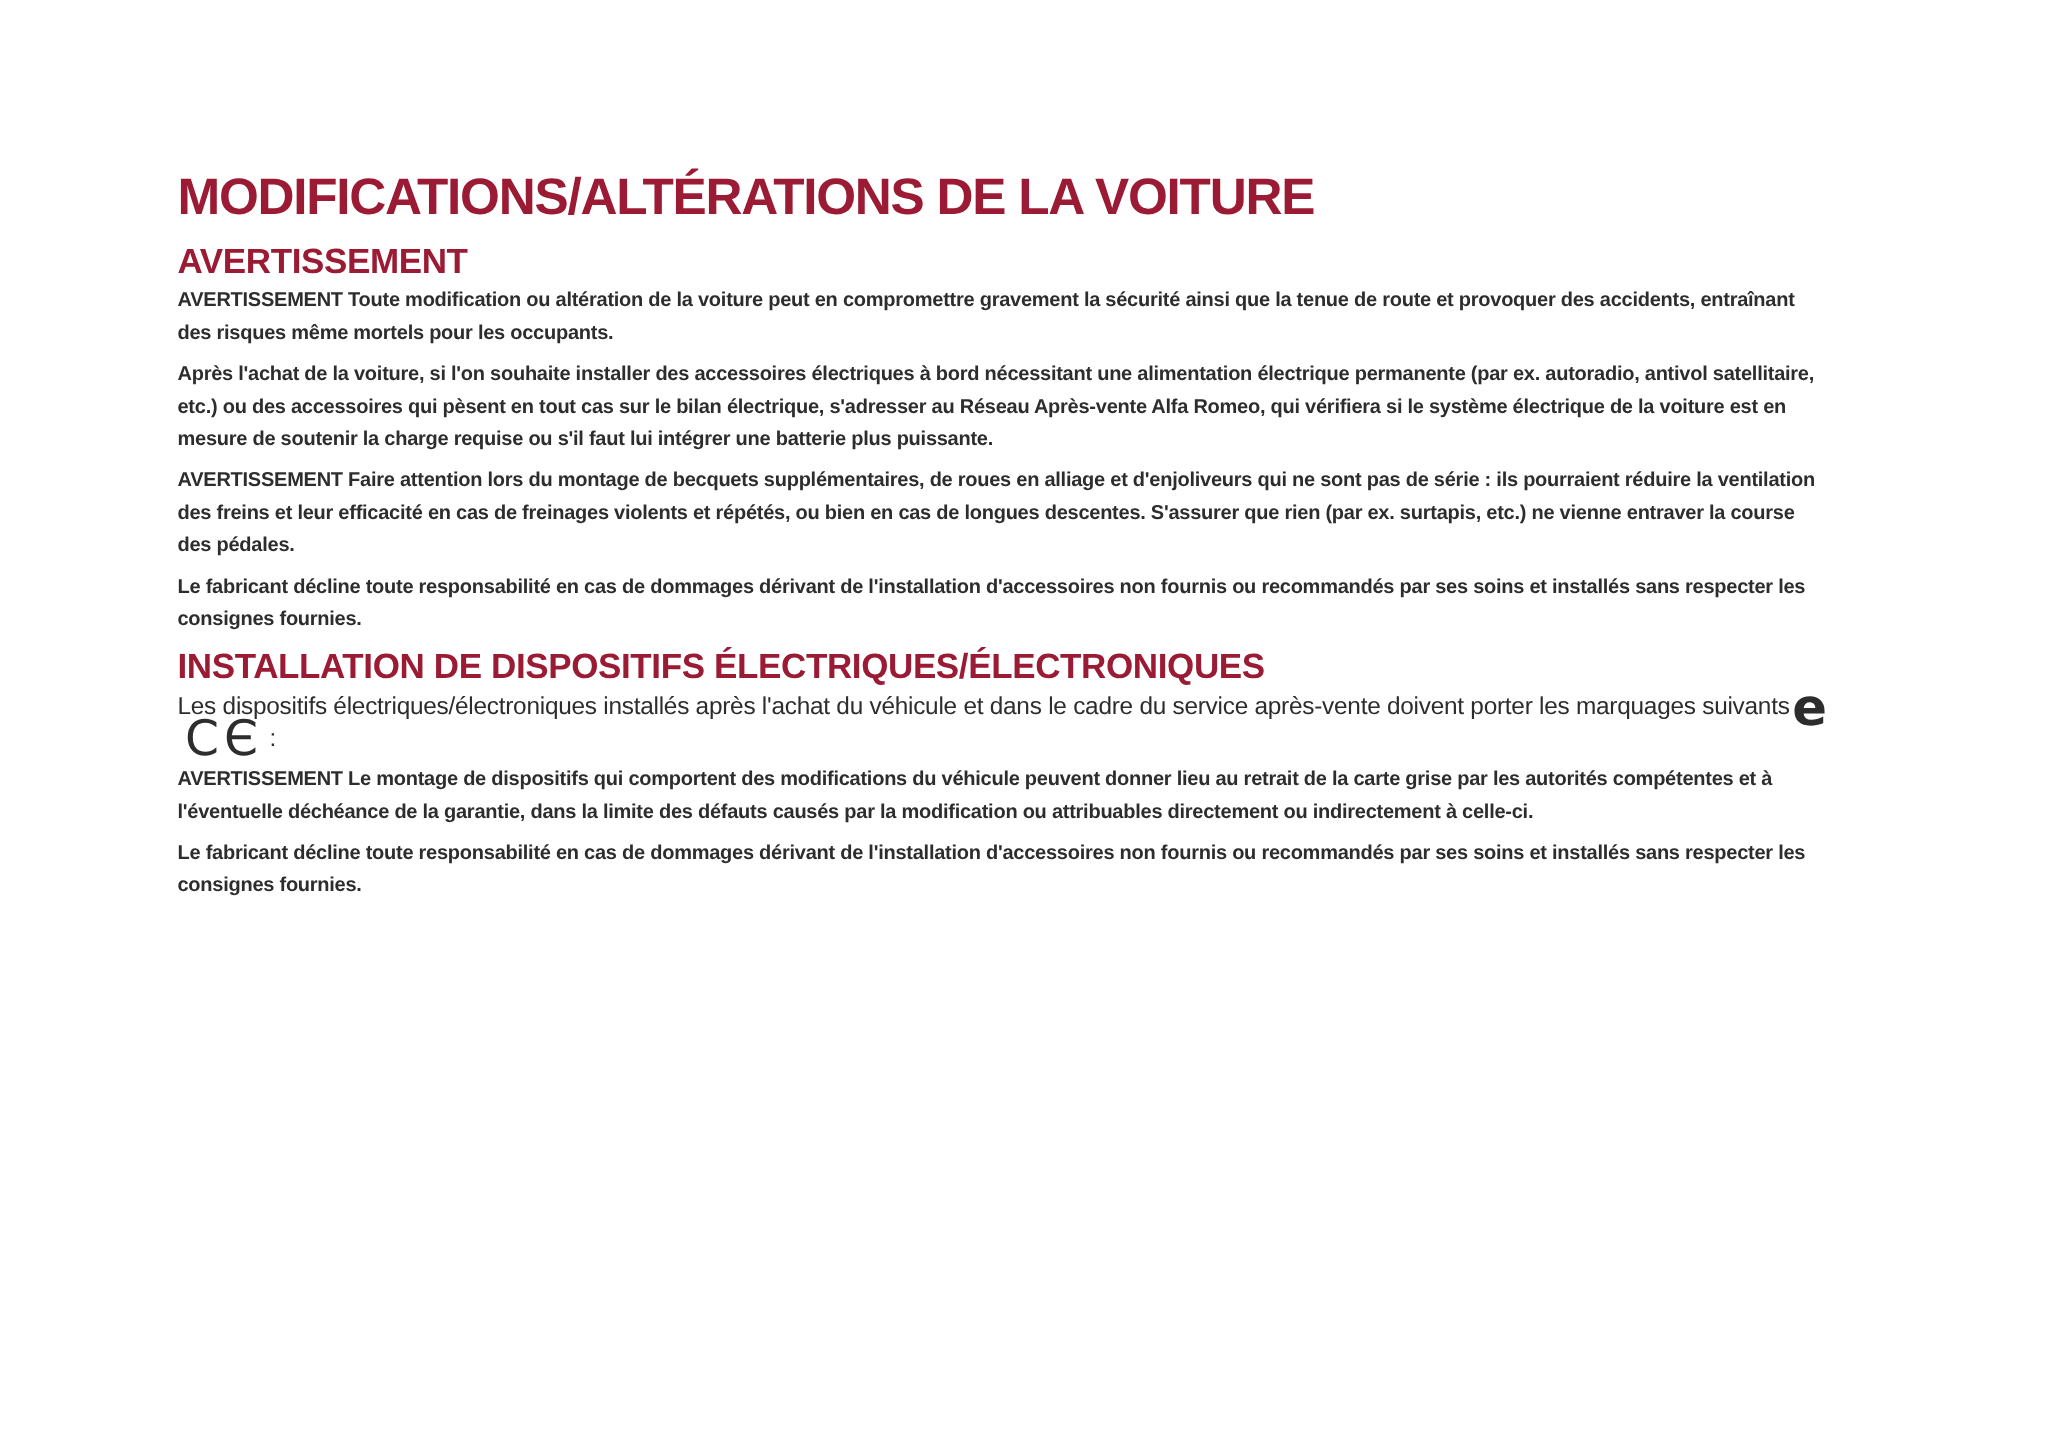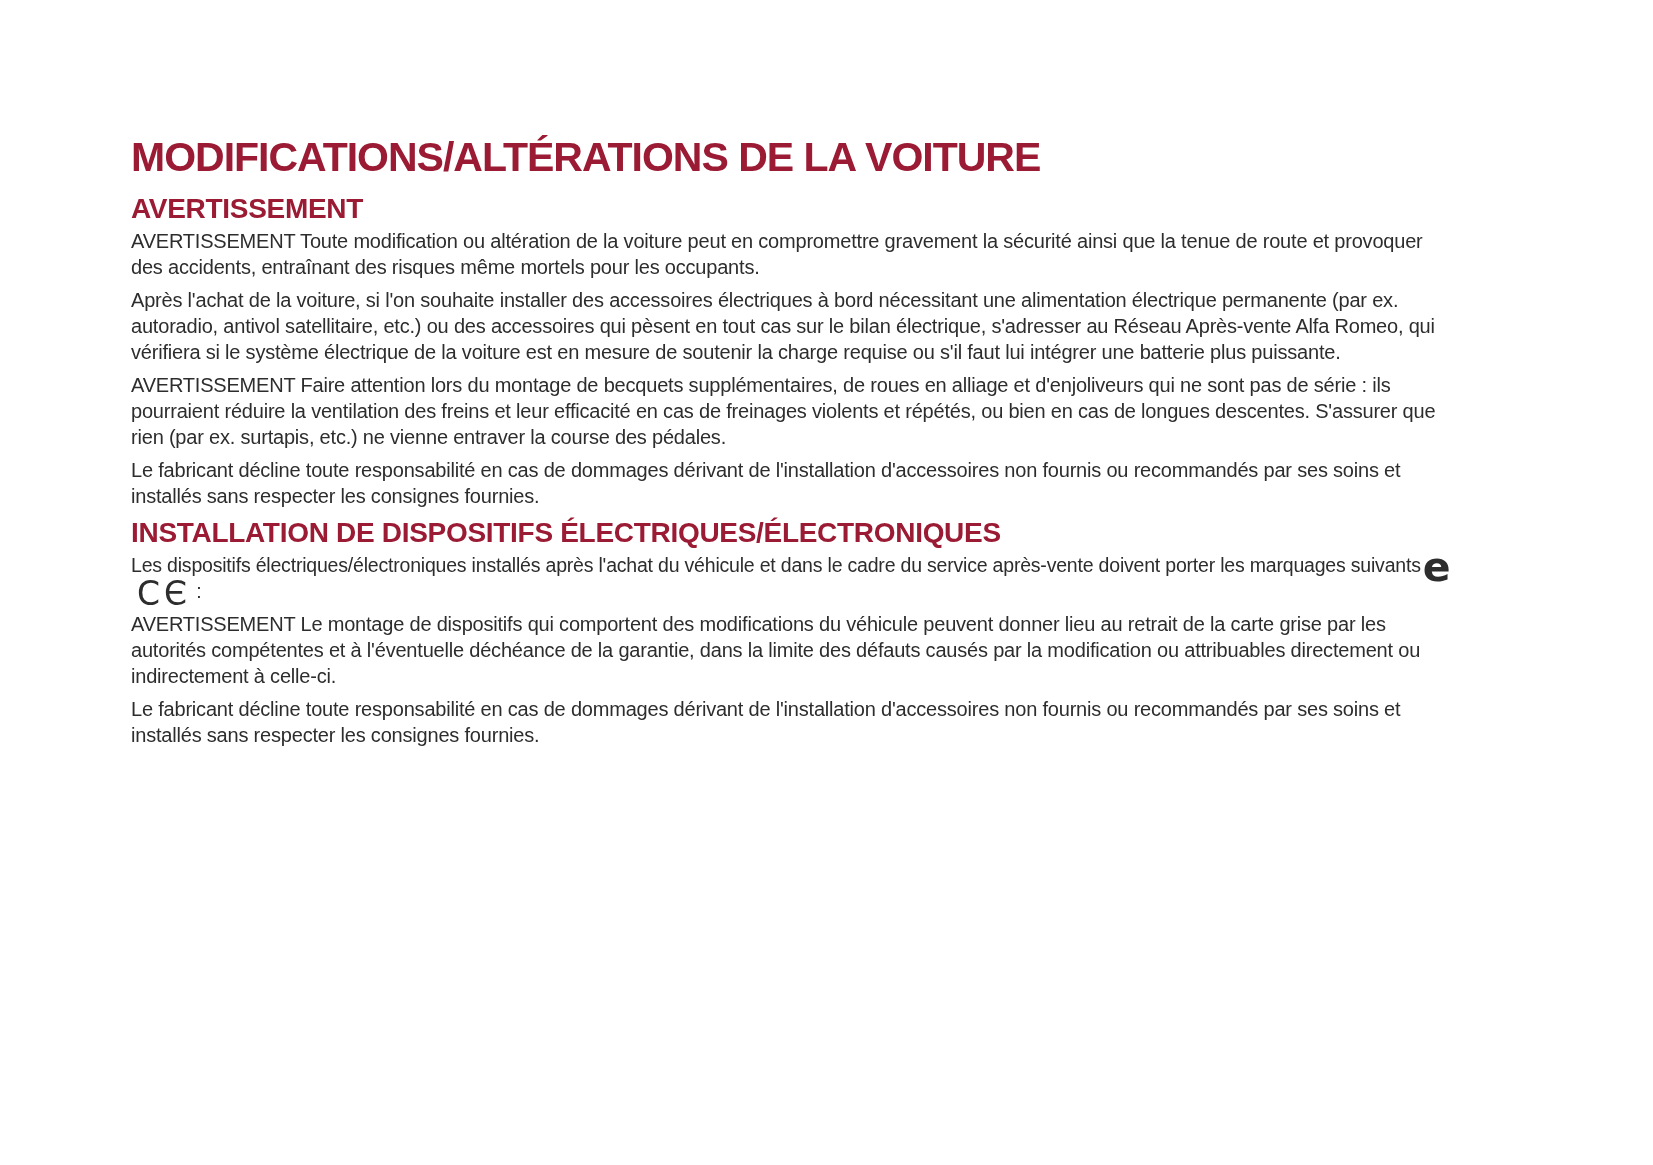--- a/index.html
+++ b/index.html
@@ -11,21 +11,21 @@
   body{
     width:1653px;height:1165px;
     background:var(--bg);
     font-family:"Liberation Sans", sans-serif;
     color:var(--body-text);
     position:relative;
     overflow:hidden;
   }
   .content{
     position:absolute;
-    left:131px;
+    left:142px;
     top:136px;
     width:1322px;
   }
   .page-title{
     margin:0 0 14px 0;
     font-size:41px;
     font-weight:800;
     letter-spacing:-1px;
     color:var(--heading-red);
     line-height:1.05;
@@ -34,44 +34,45 @@
   .section-heading{
     margin:8px 0 3px 0;
     font-size:28px;
     font-weight:700;
     letter-spacing:-0.3px;
     color:var(--heading-red);
     line-height:1.15;
   }
   .body-par{
     margin:0 0 7px 0;
-    font-size:20px;
+    font-size:16px;
     line-height:26px;
     letter-spacing:-0.2px;
+    font-weight:bold;
   }
   .marks-par{
     margin:0 0 7px 0;
     font-size:19.5px;
     line-height:26px;
     letter-spacing:-0.2px;
   }
   .e-mark{
     display:inline-block;
     font-family:"DejaVu Sans", sans-serif;
     font-size:41px;
     font-weight:900;
     line-height:20px;
     vertical-align:-9px;
     letter-spacing:0;
     margin-left:2px;
   }
   .ce-mark{
     display:inline-block;
     font-family:"DejaVu Sans", sans-serif;
-    font-size:33px;
+    font-size:39px;
     font-weight:500;
     line-height:20px;
     vertical-align:-7px;
     letter-spacing:4px;
     margin-left:6px;
   }
 </style>
 </head>
 <body>
 

